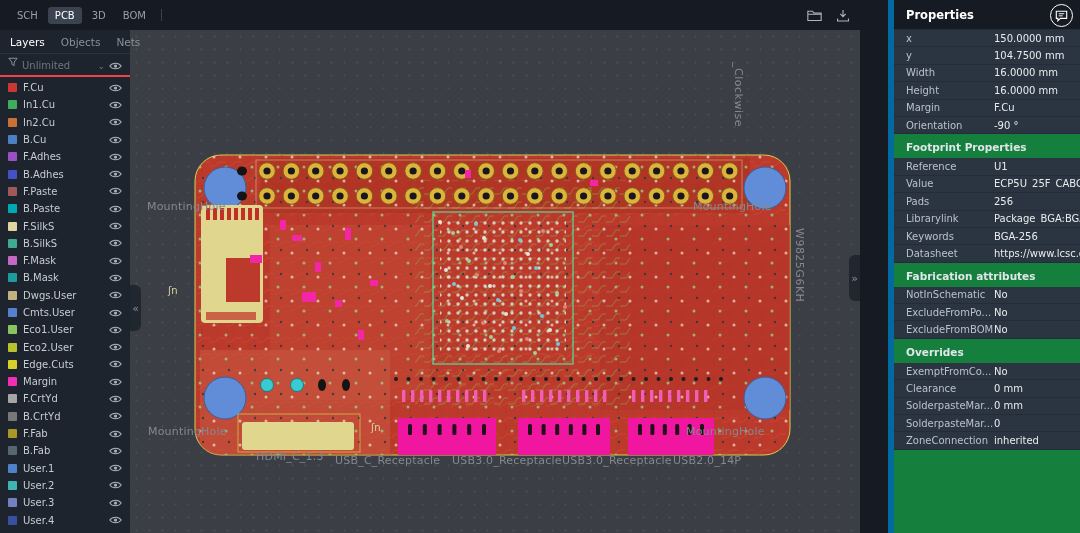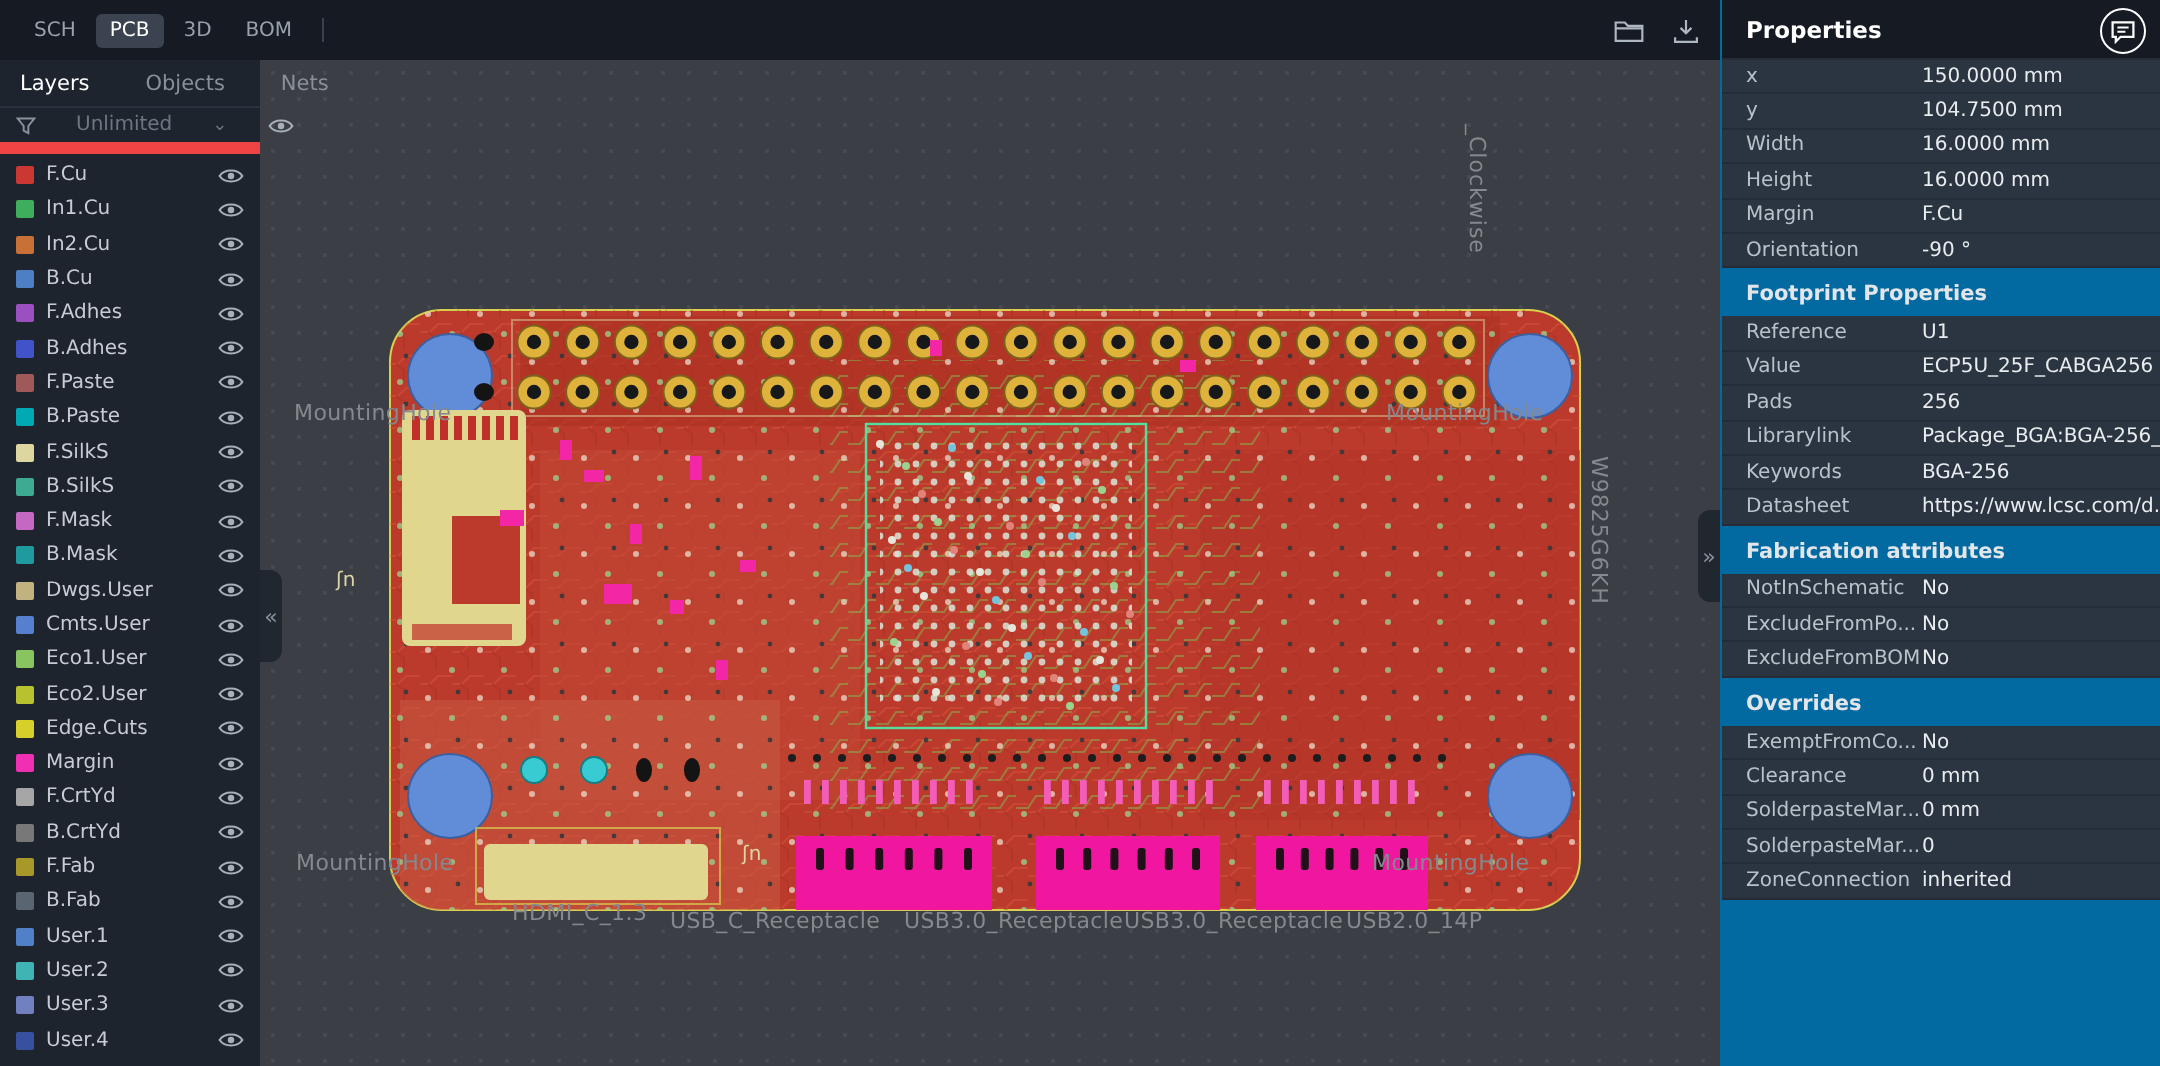--- a/index.html
+++ b/index.html
@@ -11,45 +11,45 @@
   .tb-tabs{display:flex;align-items:center;gap:3px;z-index:2}
   .tb-tab{font-size:10px;color:#98a0aa;padding:3px 7px;border-radius:3px;cursor:pointer}
   .tb-tab.active{background:#3a434f;color:#ffffff}
   .tb-sep{width:1px;height:12px;background:#39414d;margin-left:5px}
   .tb-title{position:absolute;left:0;right:0;text-align:center;font-size:11px;color:#b9bfc7;pointer-events:none}
   .tb-actions{margin-left:auto;display:flex;gap:14px;align-items:center;z-index:2}
   .tb-icon{display:flex;cursor:pointer}
 
   
   .sidebar{position:absolute;left:0;top:30px;width:130px;bottom:0;background:#1d242e;z-index:4;display:flex;flex-direction:column}
-  .side-tabs{display:flex;gap:28px;padding:6px 10px 5px;border-bottom:1px solid #2a323e;flex:none}
+  .side-tabs{display:flex;gap:16px;padding:6px 10px 5px;border-bottom:1px solid #2a323e;flex:none}
   .side-tab{font-size:10.5px;color:#89909a;cursor:pointer}
   .side-tab.active{color:#ffffff}
-  .filter-row{display:flex;align-items:center;gap:20px;padding:4px 8px;border-bottom:6px solid #ef4444;flex:none;height:23px}
+  .filter-row{display:flex;align-items:flex-end;gap:4px;padding:4px 8px;border-bottom:2px solid #ef4444;flex:none;height:23px}
   .filter-label{font-size:10px;color:#6e7681;flex:1}
   .chev{font-size:9px;color:#6e7681}
   .layers{flex:1;overflow:hidden;padding-top:2px}
   .layer-row{display:flex;align-items:center;height:17.3px;padding:0 8px;gap:6px;cursor:default}
   .swatch{width:9px;height:9px;border-radius:1px;flex:none}
   .layer-name{font-size:10px;color:#c7ccd2;flex:1;white-space:nowrap;overflow:hidden}
   .eye-btn{display:flex;cursor:pointer;flex:none}
 
   
   .canvas{position:absolute;left:130px;top:30px;right:220px;bottom:0;background-color:#3b3f45;
     background-image:radial-gradient(#46494f 1px, transparent 1.2px);background-size:13px 13px;overflow:hidden}
   .pcb-svg{position:absolute;left:0;top:0}
   .c-label{position:absolute;font-size:11px;color:#84898f;white-space:nowrap;pointer-events:none;letter-spacing:0.2px}
   .v-label{position:absolute;font-size:11px;color:#84898f;white-space:nowrap;pointer-events:none;transform-origin:left top;letter-spacing:0.5px}
   .silk-mark{position:absolute;font-size:10px;color:#ddd5a6;pointer-events:none}
   .handle{position:absolute;top:255px;width:11px;height:46px;background:#21272f;color:#8a919b;display:flex;align-items:center;justify-content:center;font-size:11px;cursor:pointer;z-index:3;user-select:none}
   .handle.left{left:0;border-radius:0 6px 6px 0}
   .handle.right{right:0;border-radius:6px 0 0 6px}
 
   
-  .props{position:absolute;right:0;top:0;width:220px;height:100%;background:#0369a1;z-index:6;display:flex;flex-direction:column;border-left:1px solid #0369a1}
+  .props{position:absolute;right:0;top:0;width:192px;height:100%;background:#15803d;z-index:6;display:flex;flex-direction:column;border-left:6px solid #0369a1}
   .props-header{height:30px;flex:none;display:flex;align-items:center;padding:0 12px;background:#161b23;font-size:11.5px;color:#ffffff;font-weight:bold;border-bottom:1px solid #262d38}
   .props-body{flex:1;overflow:hidden;padding-bottom:4px}
   .sec-title{font-size:10.5px;color:#e2e6ea;font-weight:bold;padding:7px 12px 5px}
   .prop-row{display:flex;height:17.4px;align-items:center;padding-left:12px;font-size:10px;background:#2b3541;border-bottom:1px solid #232c37}
   .prop-label{width:88px;flex:none;color:#bac1ca;white-space:nowrap;overflow:hidden}
   .prop-value{flex:1;color:#e9ecef;white-space:nowrap;overflow:hidden;padding-right:8px}
 
   
   .chat-btn{position:absolute;right:7px;top:4px;width:23px;height:23px;border:1.7px solid #ffffff;border-radius:50%;display:flex;align-items:center;justify-content:center;z-index:10;cursor:pointer;background:transparent}
 </style>

